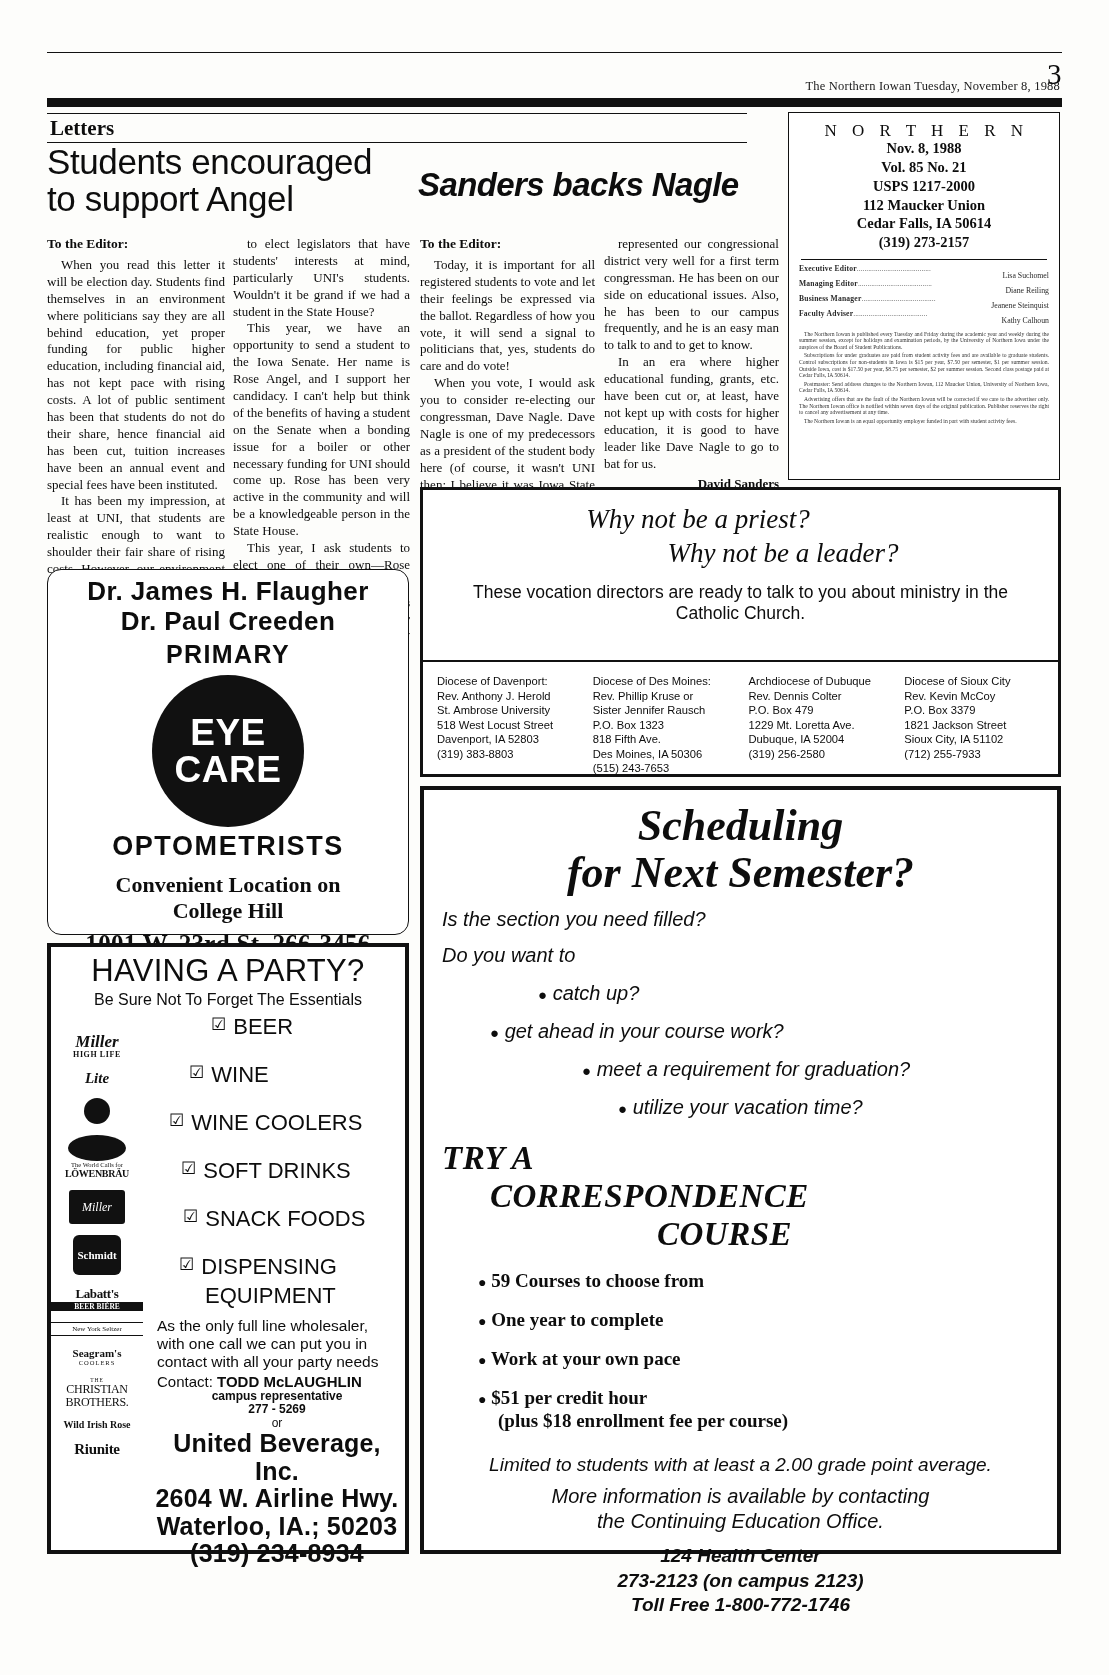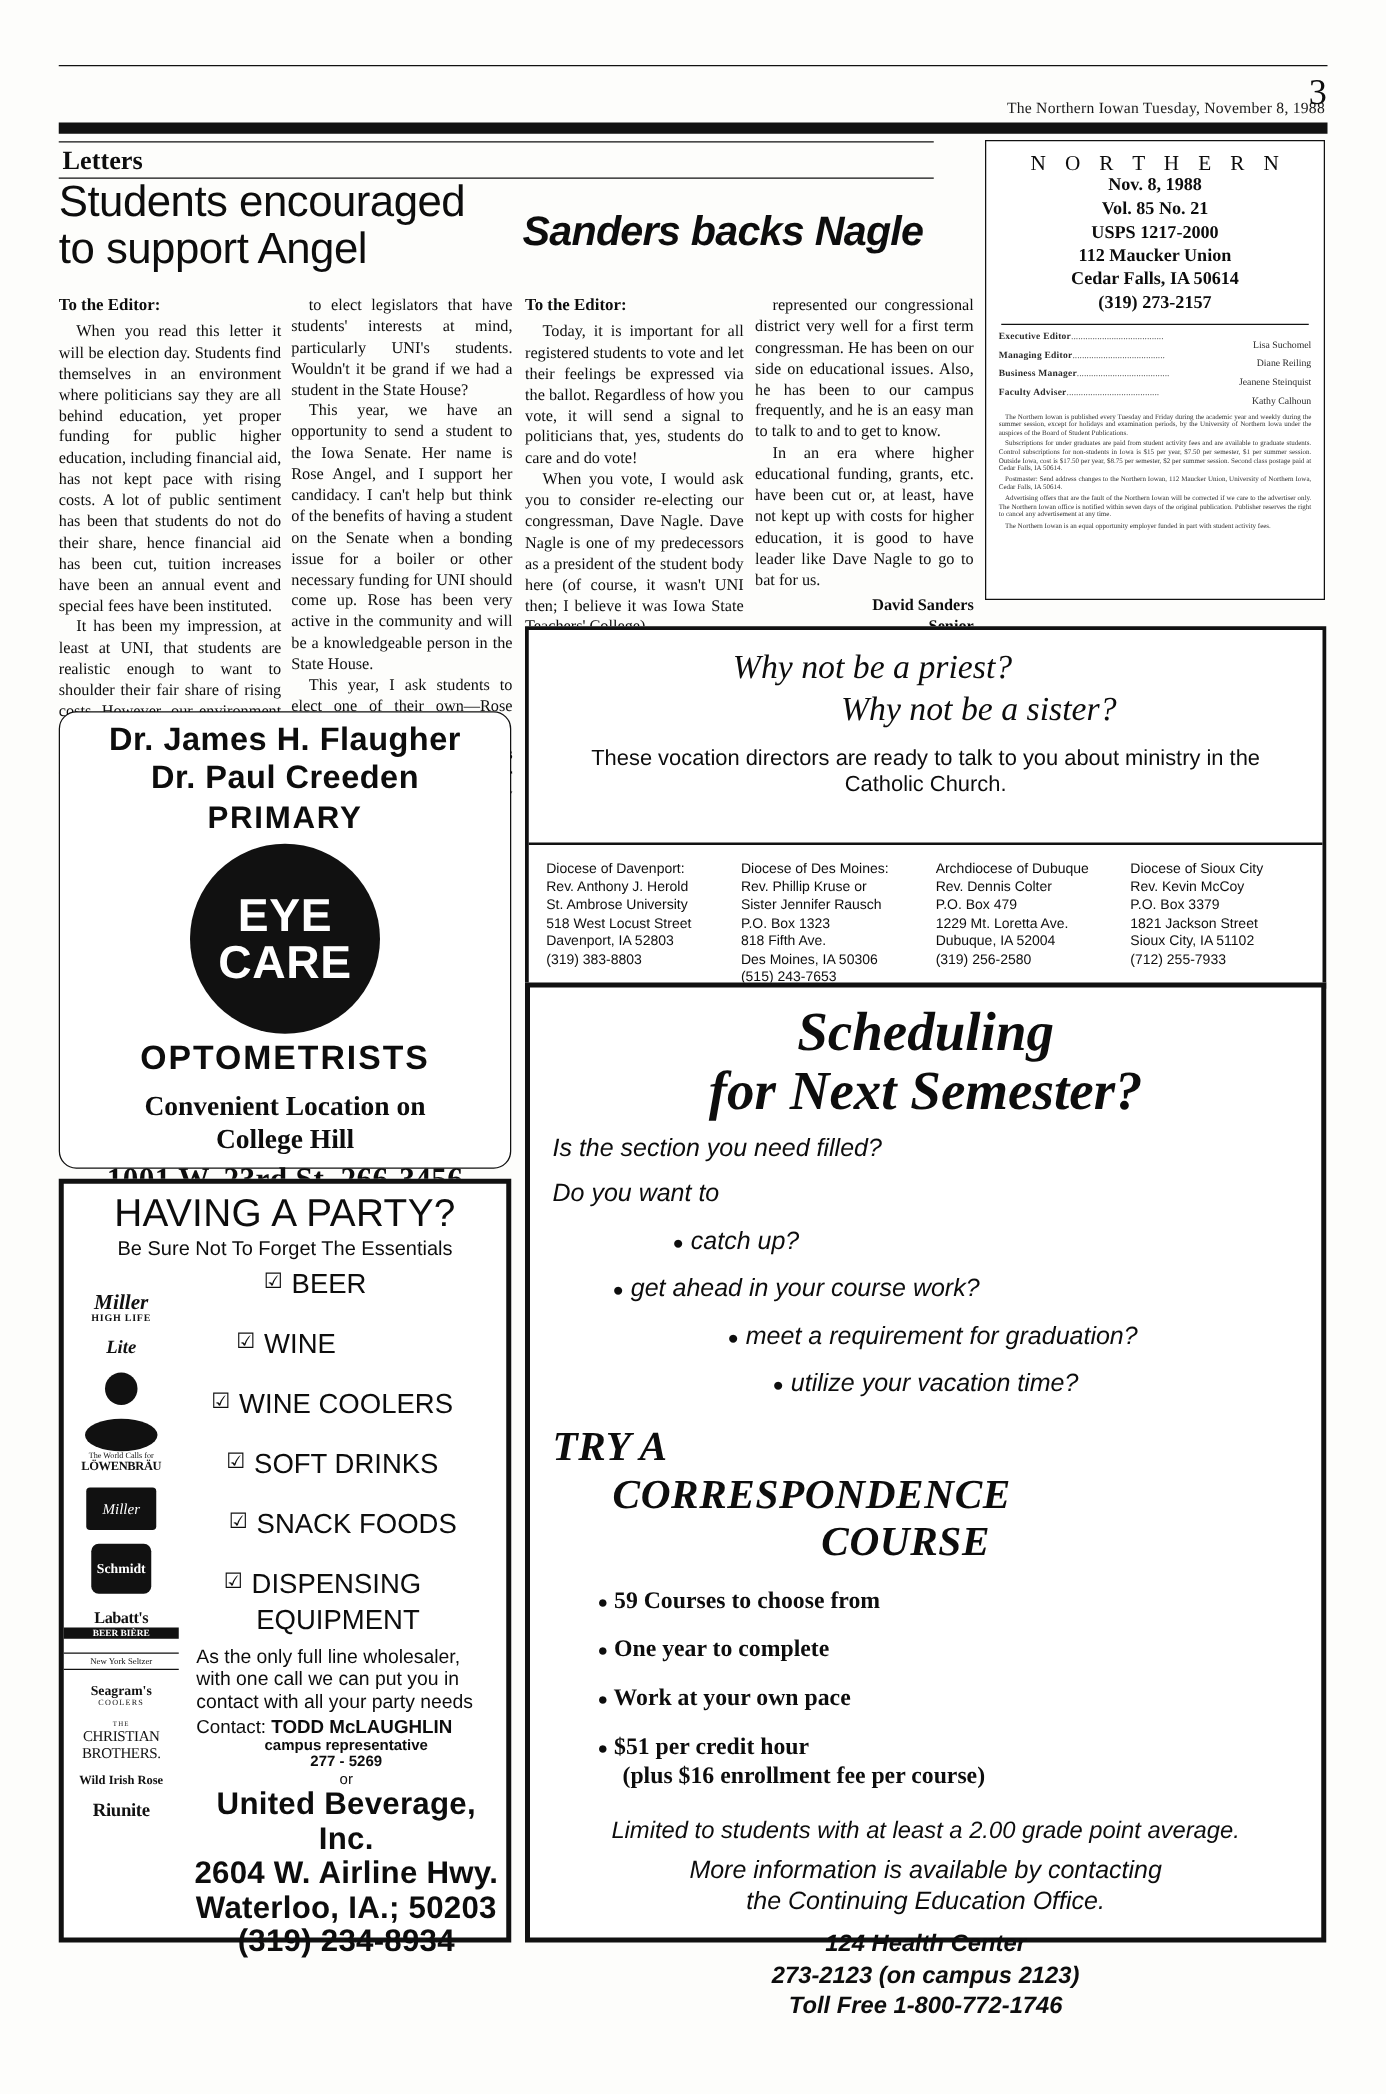--- a/index.html
+++ b/index.html
@@ -117,21 +117,21 @@
   .mh-name{display:block;text-align:right;font-size:7.8px;margin-top:-1px;}
   .mh-legal{
     text-align:justify;font-size:5.6px;line-height:1.18;
     color:#333;font-family:"Liberation Serif",serif;
     margin-top:3px;
   }
   .mh-legal p{margin:0 0 2px 0;text-indent:5px;}
 
   
   .voc-ad{
-    position:absolute;left:420px;top:501px;width:641px;height:290px;
+    position:absolute;left:420px;top:487px;width:641px;height:290px;
     border:3px solid #111;box-sizing:border-box;background:#fff;
   }
   .voc-top{
     border-bottom:2.4px solid #111;padding:14px 16px 12px 16px;
     box-sizing:border-box;height:172px;
   }
   .voc-script{
     font-family:"Liberation Serif",serif;
     font-style:italic;font-size:27px;line-height:1.18;
   }
@@ -446,21 +446,21 @@
       <p>Postmaster: Send address changes to the Northern Iowan, 112 Maucker Union, University of Northern Iowa, Cedar Falls, IA 50614.</p>
       <p>Advertising offers that are the fault of the Northern Iowan will be corrected if we care to the advertiser only. The Northern Iowan office is notified within seven days of the original publication. Publisher reserves the right to cancel any advertisement at any time.</p>
       <p>The Northern Iowan is an equal opportunity employer funded in part with student activity fees.</p>
     </div>
   </div>
 
   <div class="voc-ad">
     <div class="voc-top">
       <div class="voc-script">
         <span class="l1">Why not be a priest?</span>
-        <span class="l2">Why not be a sister?</span>
+        <span class="l2">Why not be a leader?</span>
       </div>
       <div class="voc-sub">These vocation directors are ready to talk to you about ministry in the Catholic Church.</div>
     </div>
     <div class="voc-cols">
       <div class="voc-col">
         <div>Diocese of Davenport:</div>
         <div>Rev. Anthony J. Herold</div>
         <div>St. Ambrose University</div>
         <div>518 West Locust Street</div>
         <div>Davenport, IA 52803</div>
@@ -635,21 +635,21 @@
       <span class="dot">●</span>
       <span>One year to complete</span>
     </div>
     <div class="sched-feat">
       <span class="dot">●</span>
       <span>Work at your own pace</span>
     </div>
     <div class="sched-feat">
       <span class="dot">●</span>
       <span>$51 per credit hour</span>
-      <span class="sub">(plus $16 enrollment fee per course)</span>
+      <span class="sub">(plus $18 enrollment fee per course)</span>
     </div>
 
     <div class="sched-limit">Limited to students with at least a 2.00 grade point average.</div>
     <div class="sched-more">
       <div>More information is available by contacting</div>
       <div>the Continuing Education Office.</div>
     </div>
     <div class="sched-contact">
       <div>124 Health Center</div>
       <div>273-2123 (on campus 2123)</div>

